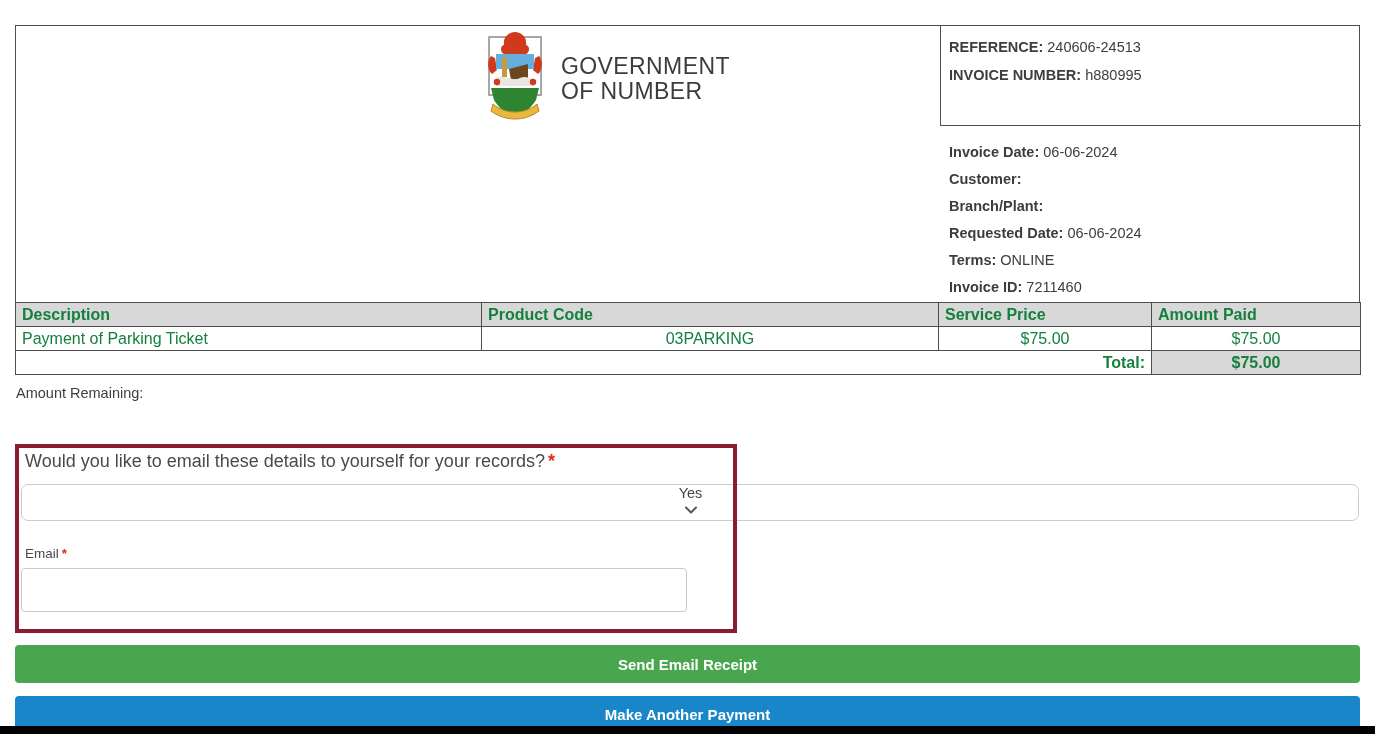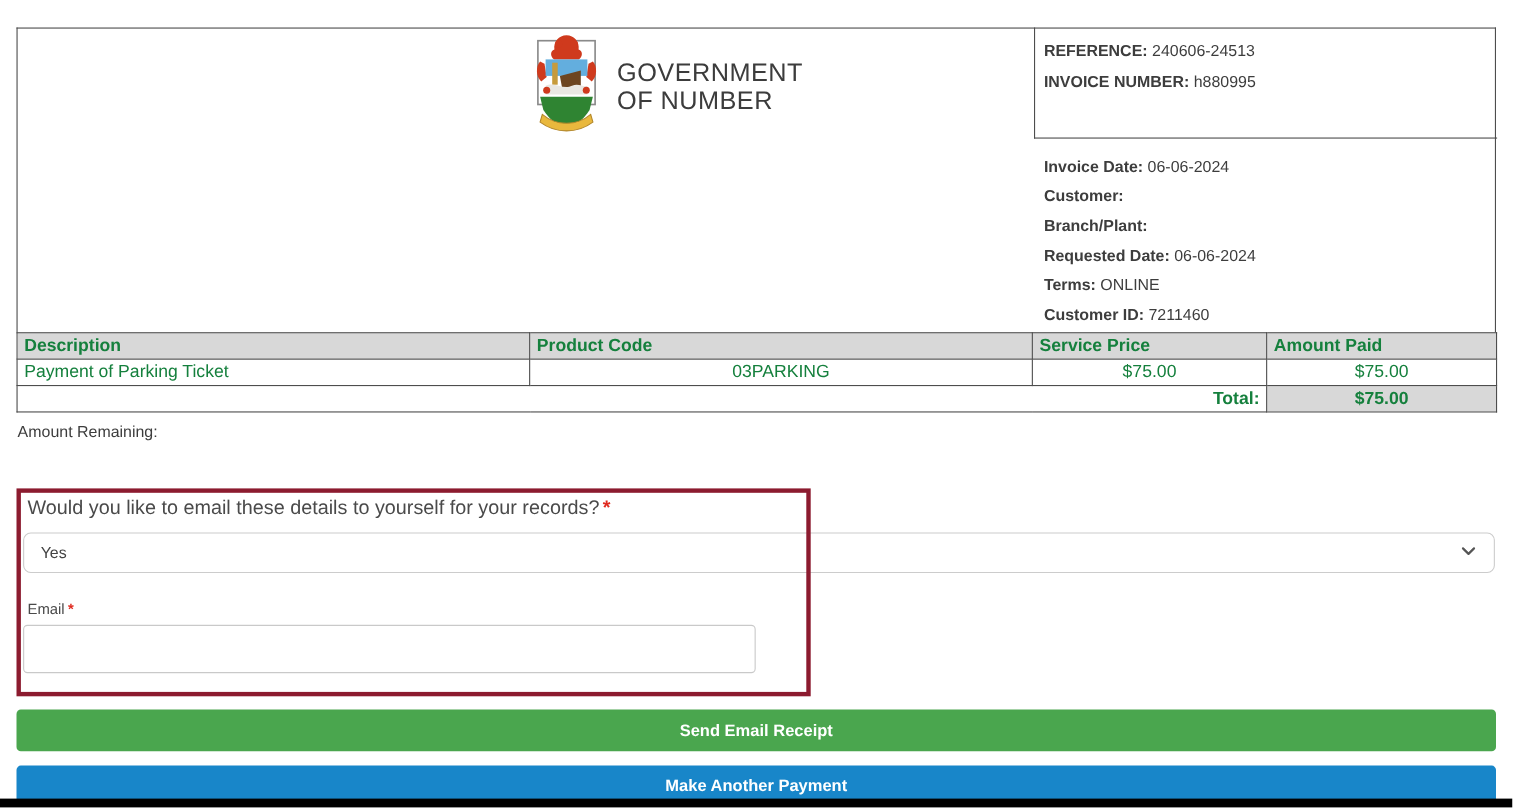--- a/index.html
+++ b/index.html
@@ -34,21 +34,21 @@
   .total-value { background:var(--table-header-bg); font-weight:bold; text-align:center; }
 
   .amount-remaining { margin-top:10px; padding-left:1px; font-weight:normal; font-size:14.5px; }
 
   
   .question { margin-top:50px; padding-left:10px; font-size:18px; color:#4a4a4a; }
   .asterisk { color:#e02b20; font-weight:bold; margin-left:3px; }
 
   .select { margin-top:12px; margin-left:6px; width:1338px; height:37px; border:1px solid #ccc;
             border-radius:7px; display:flex; align-items:center; justify-content:space-between;
-            padding:0 14px 0 15px; font-size:14.5px; color:#444; background:#fff; cursor:pointer; }
+            padding:0 14px 0 15px; font-size:14.5px; color:#444; background:#fff; cursor:pointer;flex-direction:column; }
 
   .email-label { margin-top:25px; padding-left:10px; font-size:13.5px; color:#4a4a4a; }
   .email-input { margin-top:7px; margin-left:6px; width:666px; height:44px; border:1px solid #c9c9c9;
                  border-radius:4px; font-size:14px; padding:0 10px; outline:none; display:block; }
 
   .btn { width:100%; border:none; border-radius:4px; display:flex; align-items:center; justify-content:center;
          color:#fff; font-weight:bold; font-size:15px; cursor:pointer; }
   .btn-green { margin-top:33px; height:38px; background:var(--green); }
   .btn-blue  { margin-top:13px; height:36px; background:var(--blue); }
 
@@ -127,21 +127,21 @@
         </div>
         <div class="kv">
           <span>Requested Date:</span>
           <span class="val">06-06-2024</span>
         </div>
         <div class="kv">
           <span>Terms:</span>
           <span class="val">ONLINE</span>
         </div>
         <div class="kv">
-          <span>Customer ID:</span>
+          <span>Invoice ID:</span>
           <span class="val">7211460</span>
         </div>
       </div>
     </div>
   </div>
 
   <table>
     <colgroup>
         <col style="width:466px">
         <col style="width:457px">

